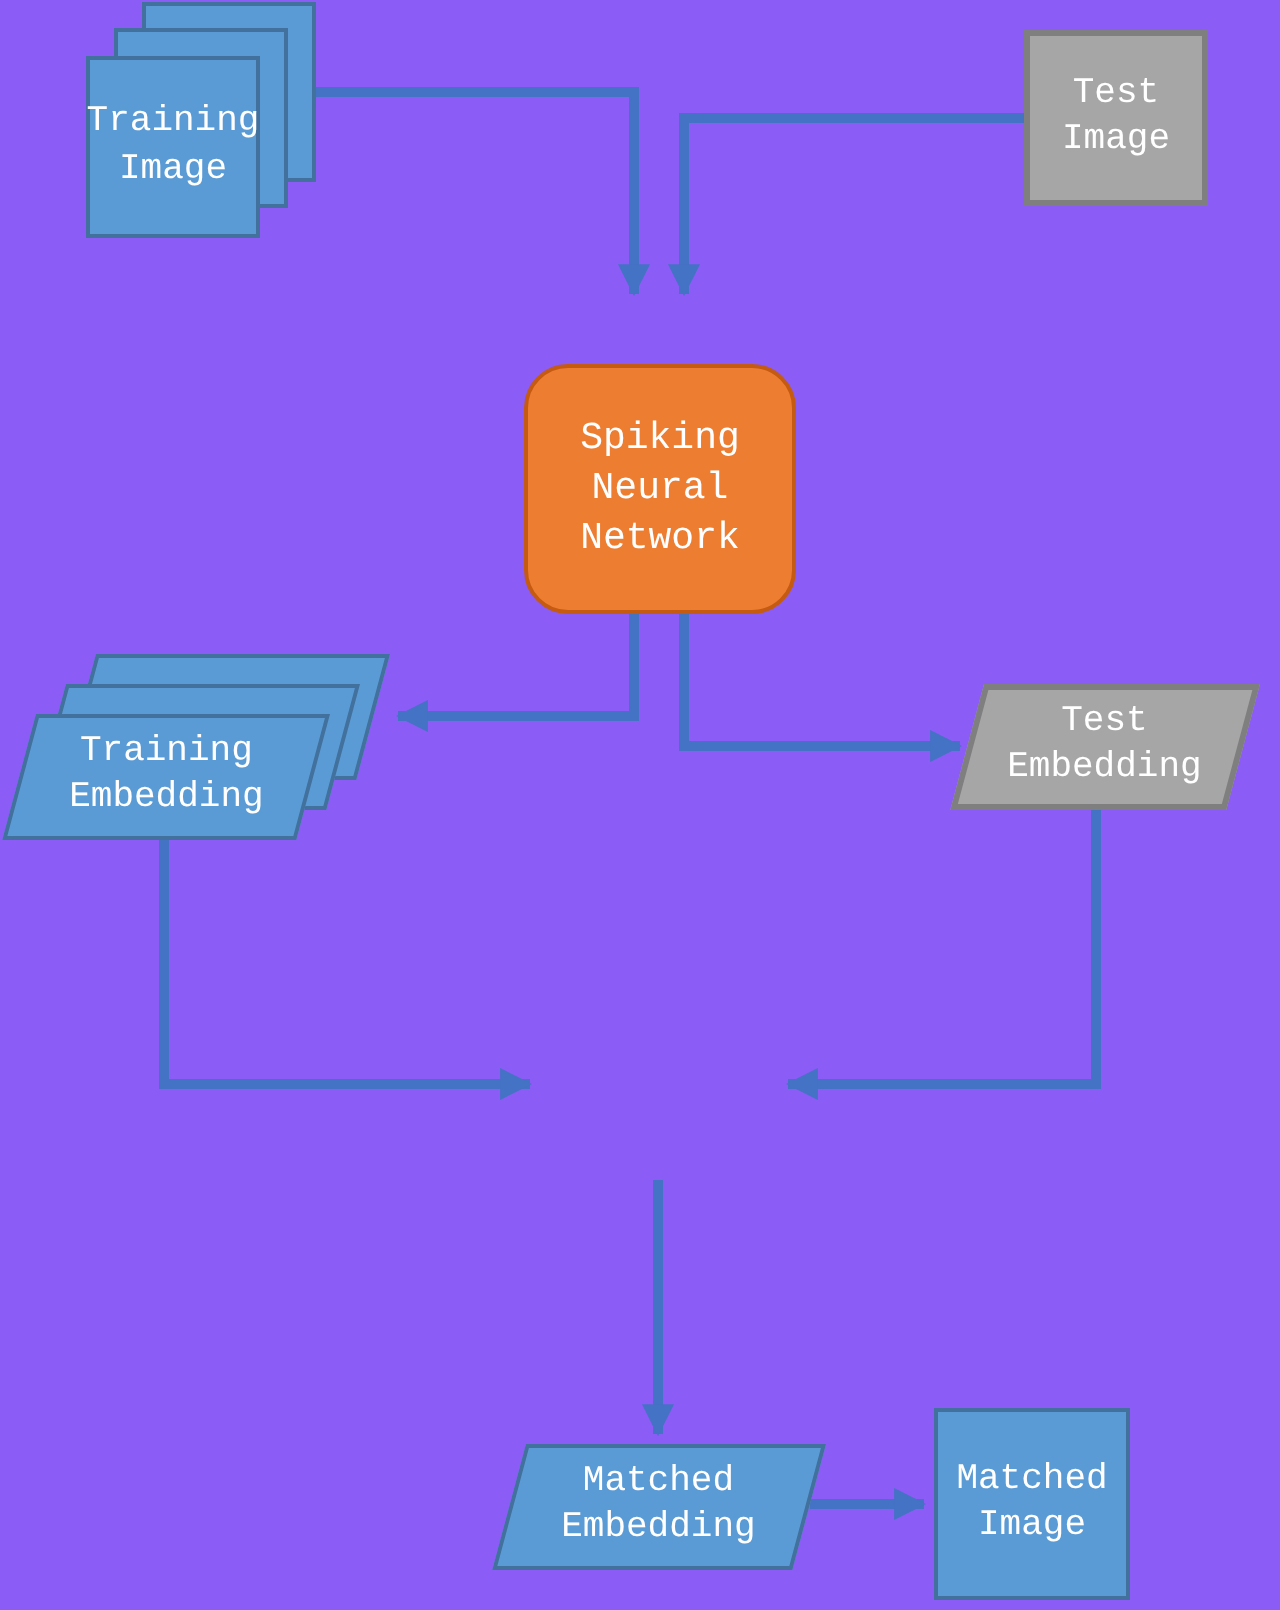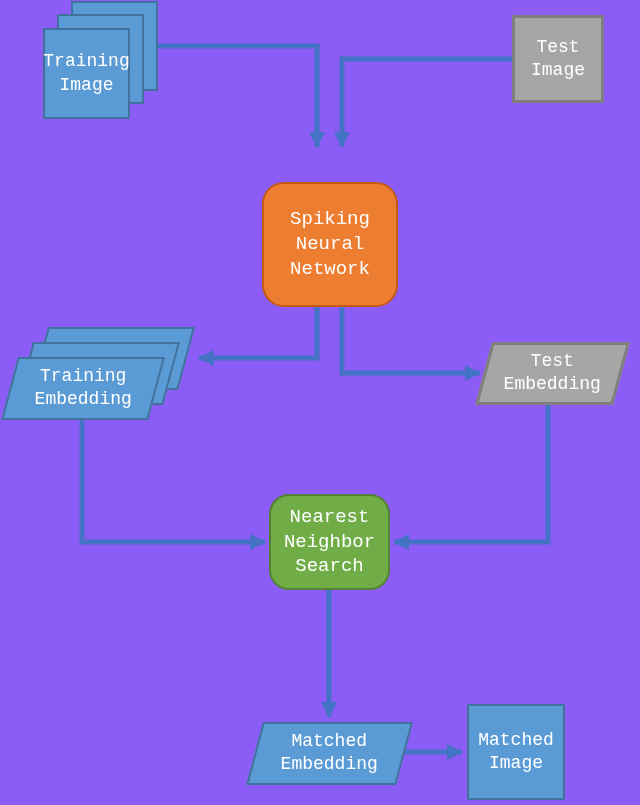--- a/index.html
+++ b/index.html
@@ -72,25 +72,20 @@
       <span class="label">Training
 Embedding</span>
     </div>
   </div>
 
   <div class="node gray para" style="left:492px;top:342px;width:138px;height:63px;">
     <span class="label">Test
 Embedding</span>
   </div>
 
-  <div class="node green rounded" style="left:269px;top:494px;width:121px;height:96px;border-radius:20px;">
-    <span class="label">Nearest
-Neighbor
-Search</span>
-  </div>
 
   <div class="node blue para" style="left:263px;top:722px;width:150px;height:63px;">
     <span class="label">Matched
 Embedding</span>
   </div>
 
   <div class="node blue" style="left:467px;top:704px;width:98px;height:96px;">
     <span class="label">Matched
 Image</span>
   </div>

